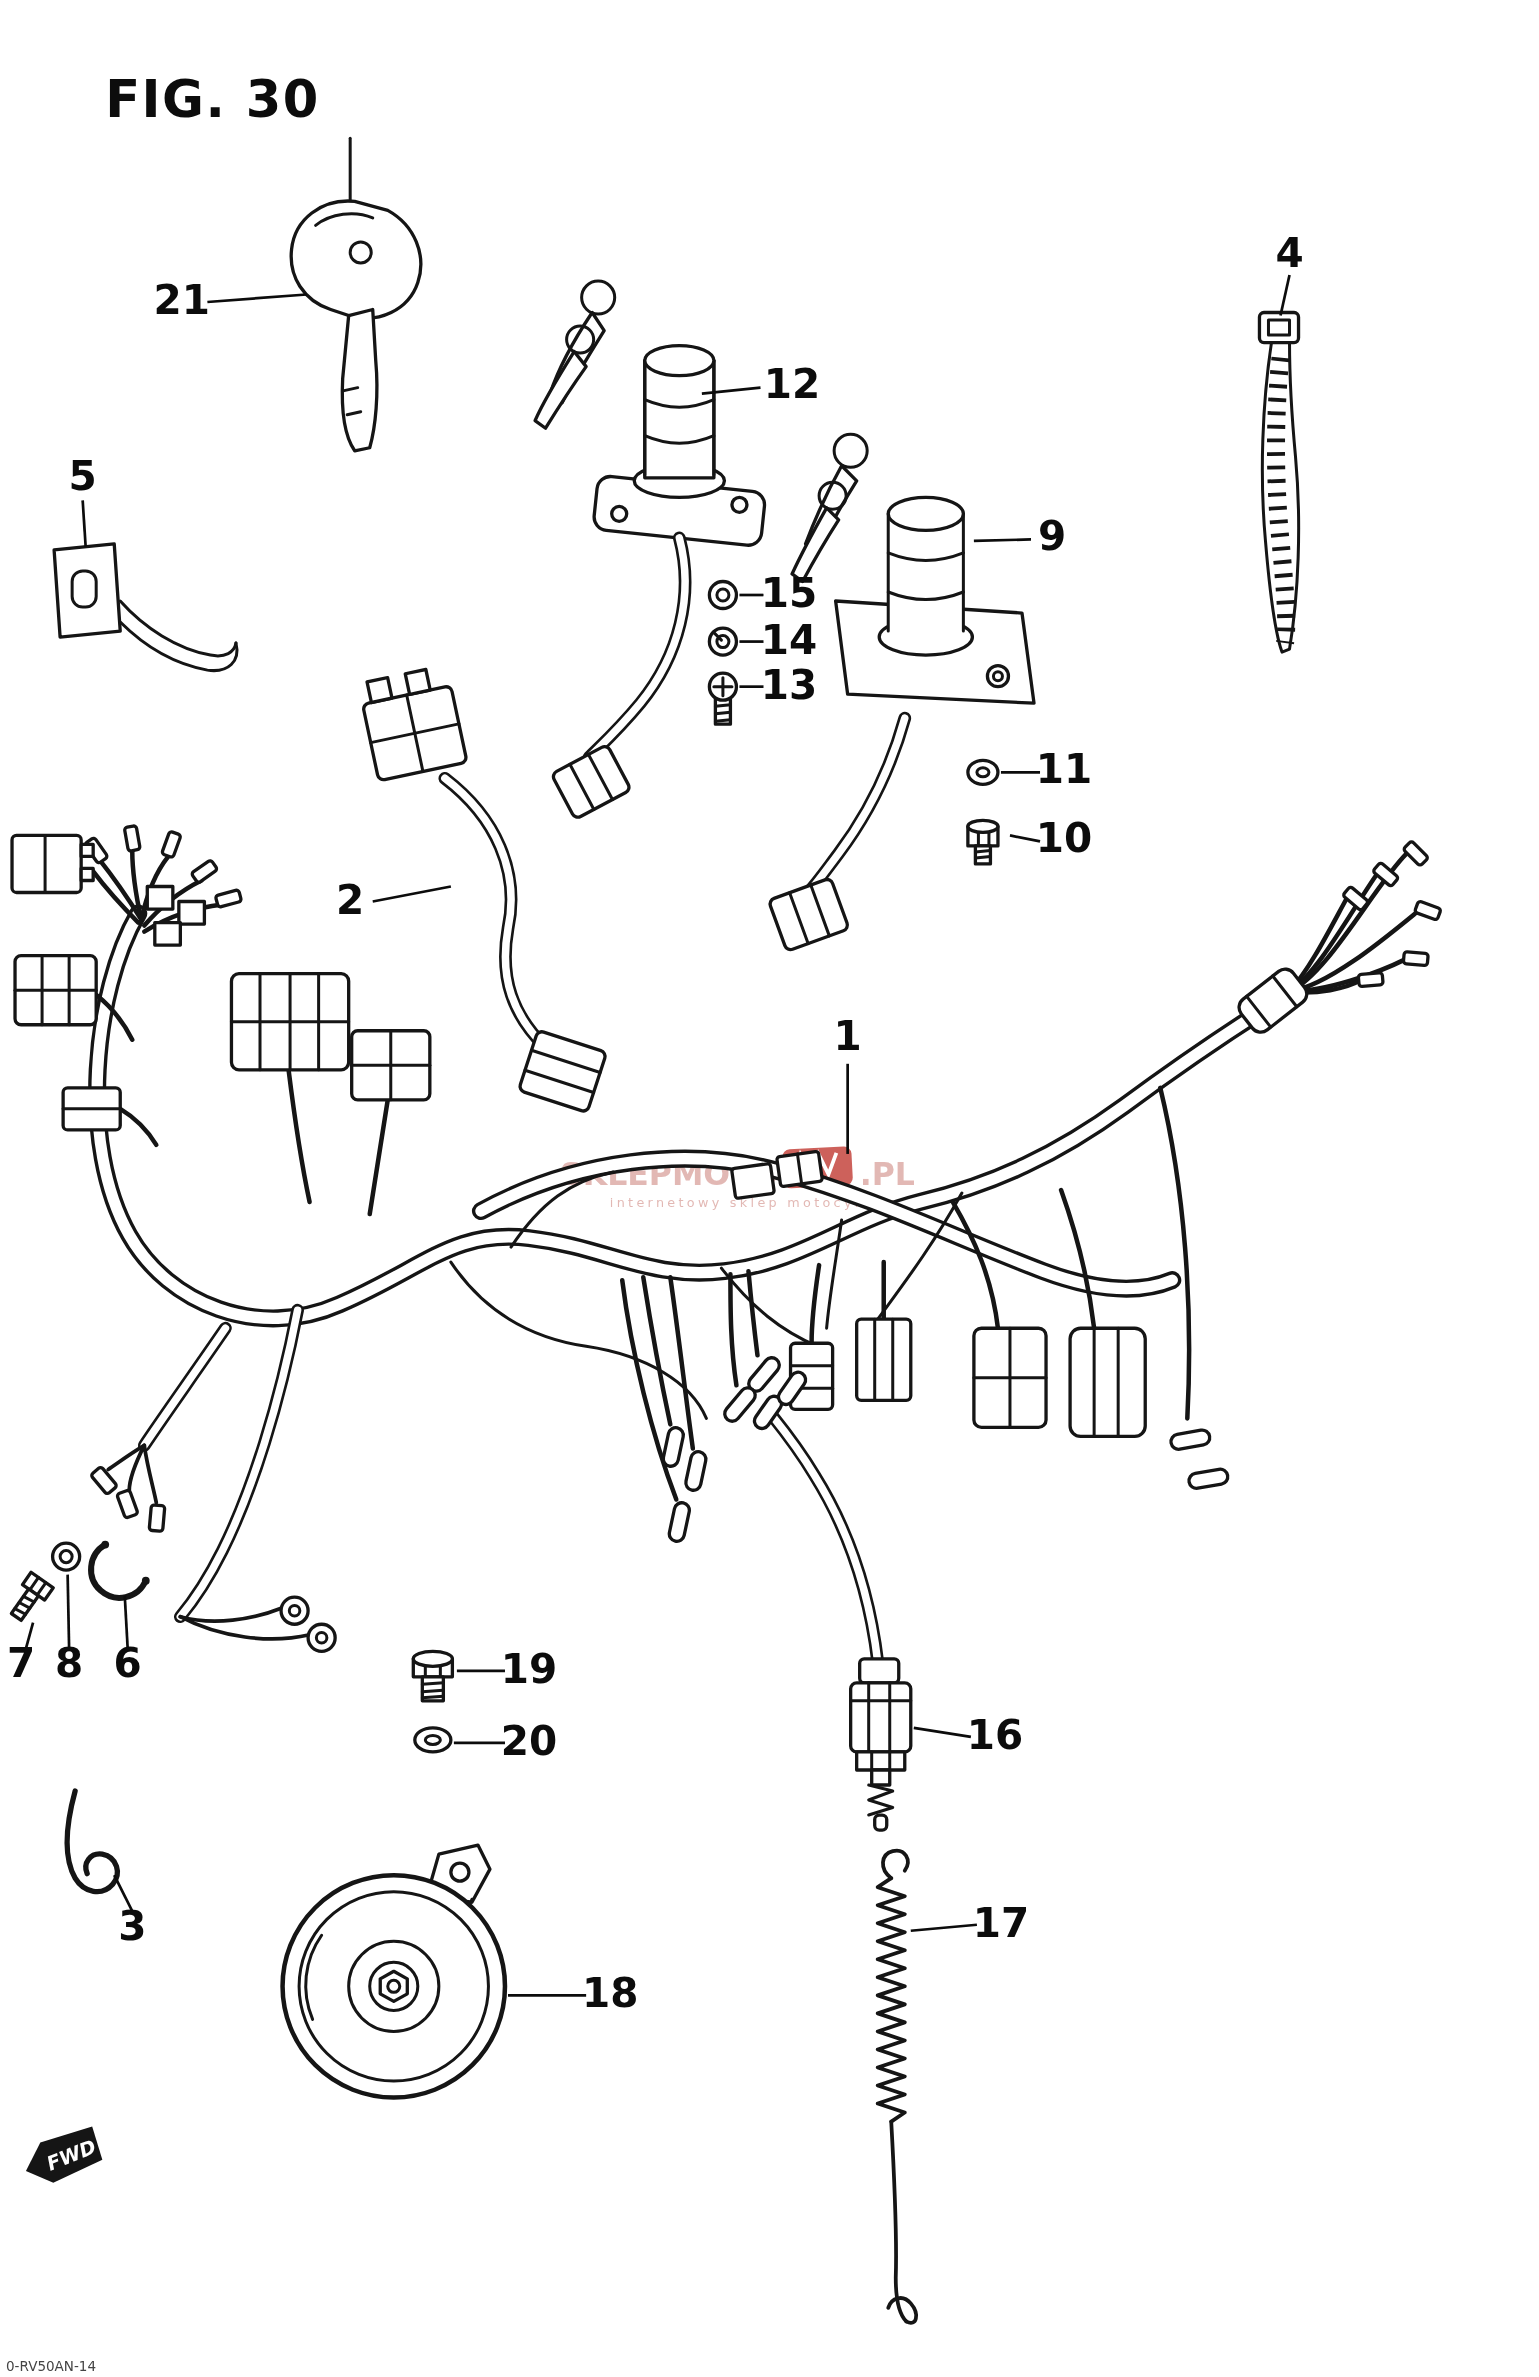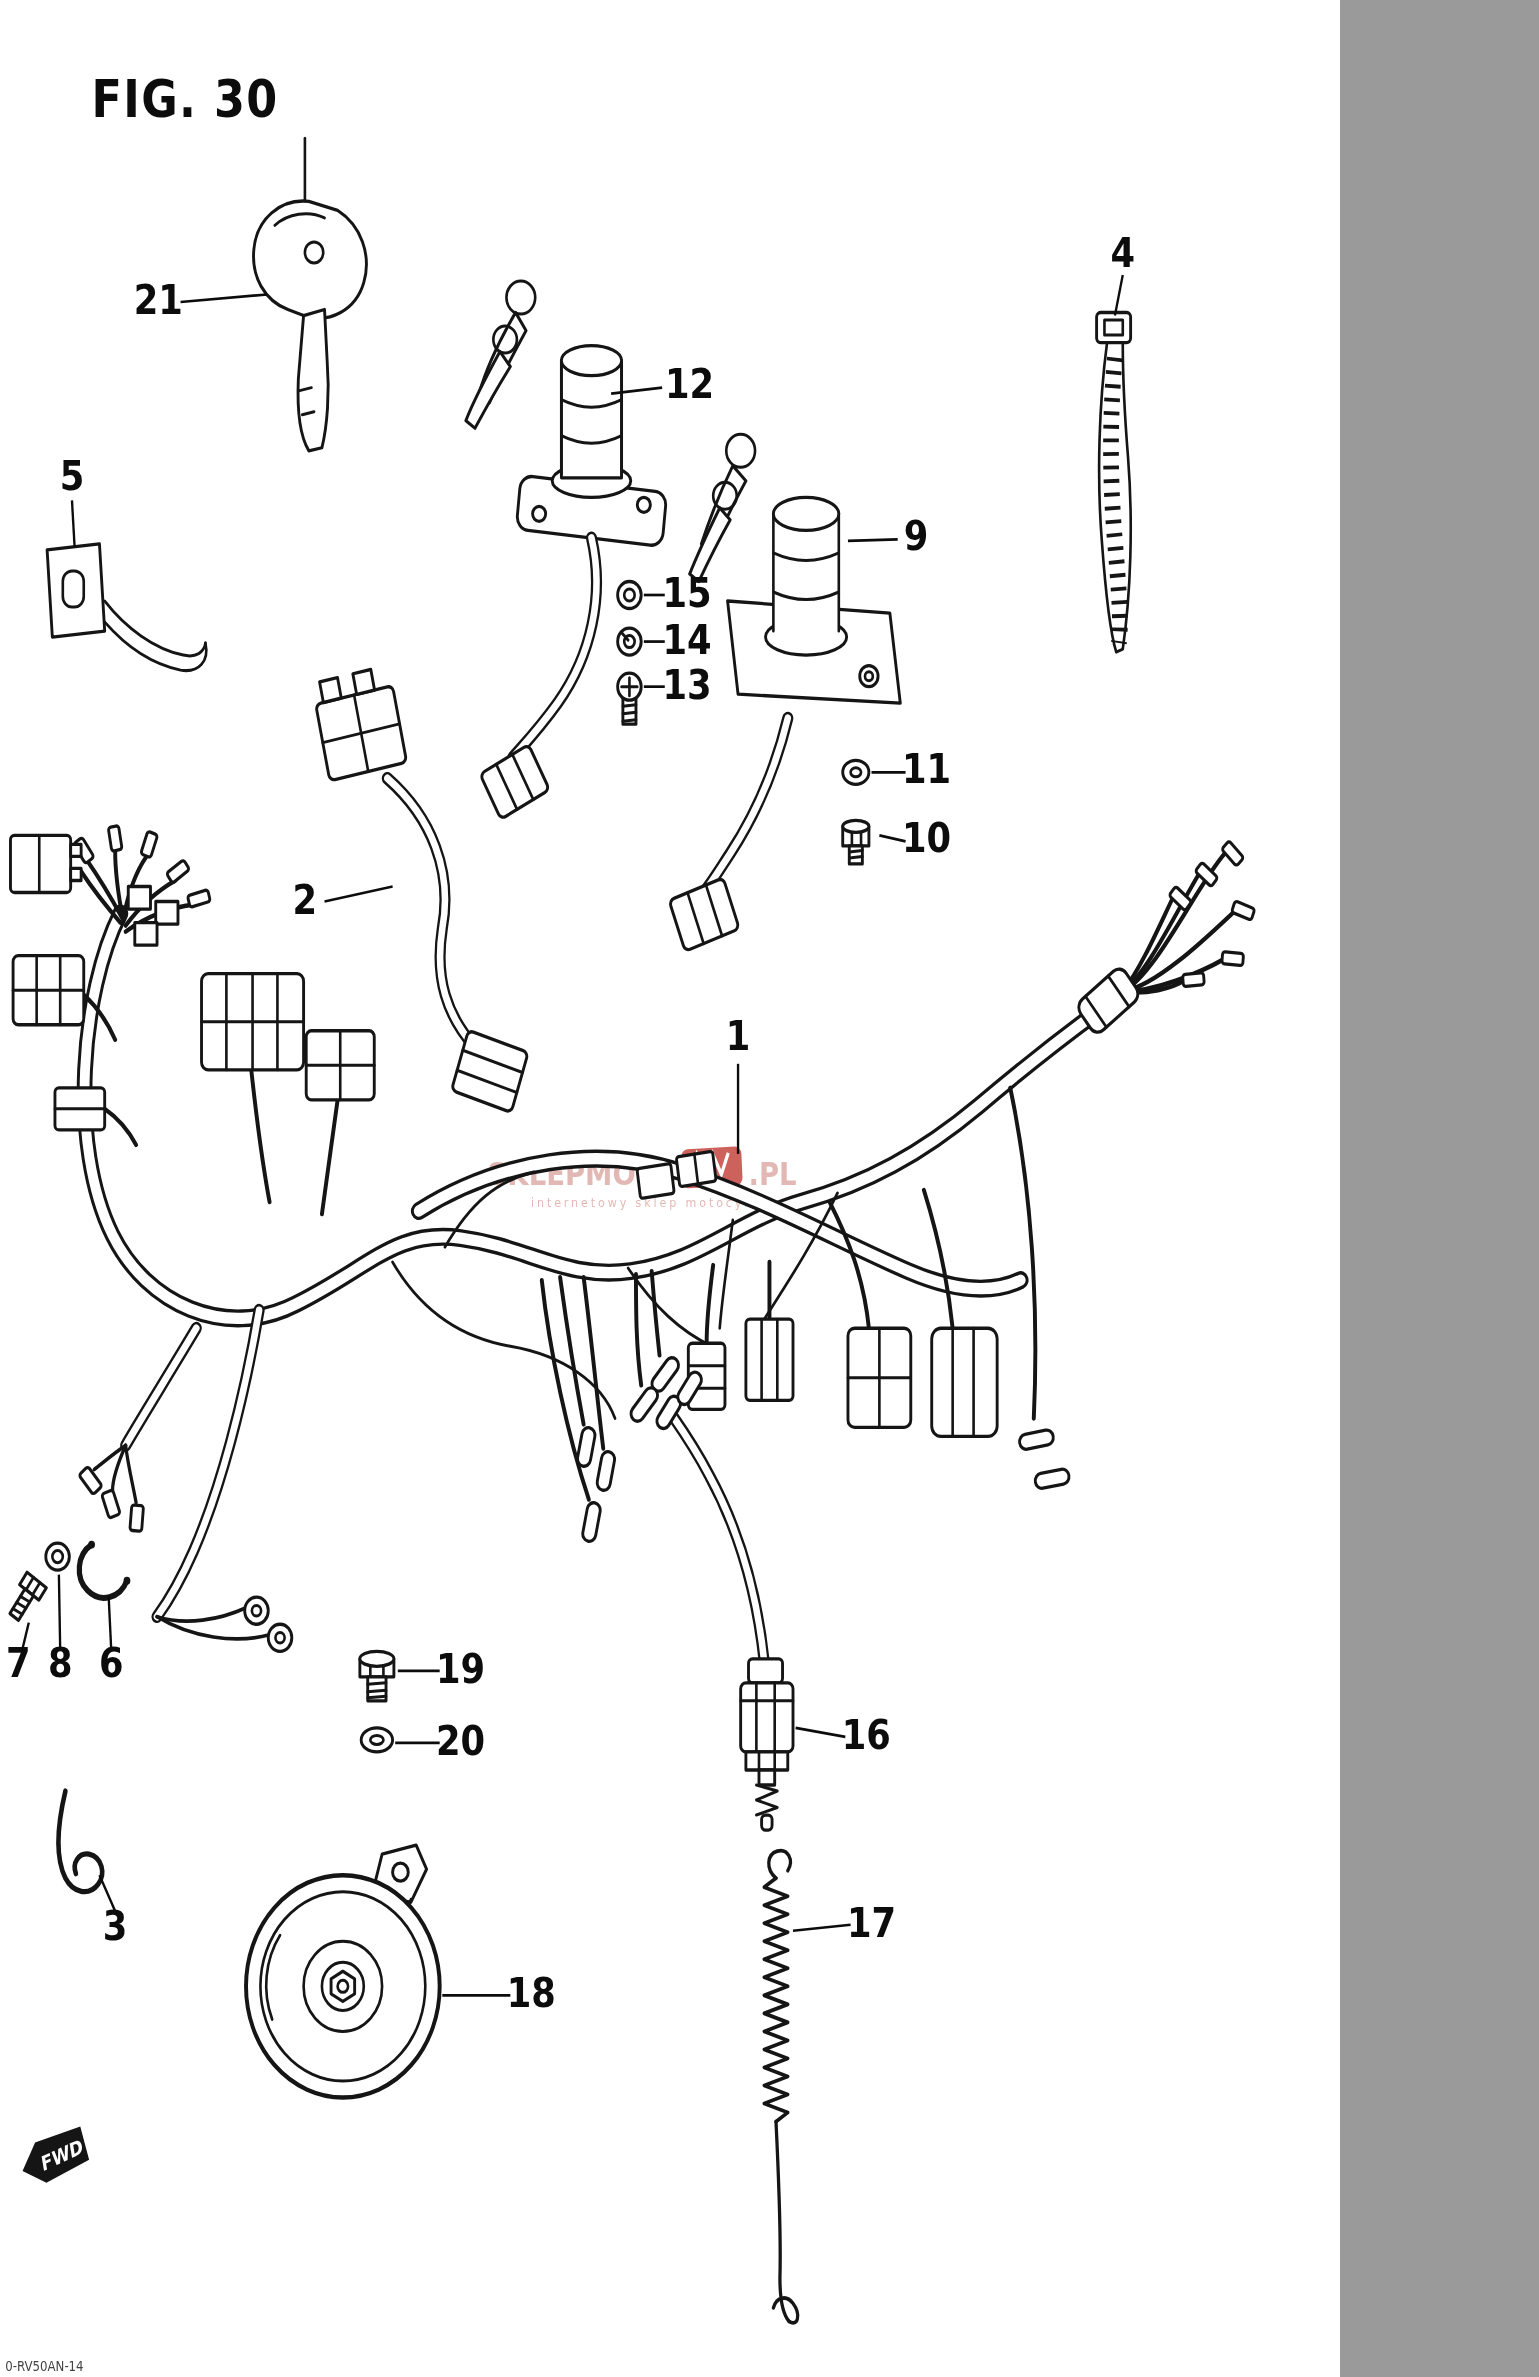--- a/index.html
+++ b/index.html
@@ -1,16 +1,16 @@
 <!DOCTYPE html>
 <html style="font-size:11.5px"><head>
 <meta charset="utf-8">
 <style>
   html,body{margin:0;padding:0;background:#9a9a9a;}
-  .page{position:relative;width:1340px;height:2377px;background:#ffffff;overflow:hidden;}
+  .page{position:relative;width:1539px;height:2377px;background:#ffffff;overflow:hidden;}
   .page svg{position:absolute;left:0;top:0;width:100%;height:100%;}
 
   
   .s2{fill:none;stroke:#151515;stroke-width:2;stroke-linecap:round;stroke-linejoin:round;}
   .s25{fill:none;stroke:#151515;stroke-width:2.5;stroke-linecap:round;stroke-linejoin:round;}
   .s3{fill:none;stroke:#151515;stroke-width:3;stroke-linecap:round;stroke-linejoin:round;}
   .s35{fill:none;stroke:#151515;stroke-width:3.5;stroke-linecap:round;stroke-linejoin:round;}
   .s4{fill:none;stroke:#151515;stroke-width:4;stroke-linecap:round;stroke-linejoin:round;}
   .fw{fill:#ffffff;stroke:#151515;stroke-width:2.2;stroke-linejoin:round;}
   .fw3{fill:#ffffff;stroke:#151515;stroke-width:3;stroke-linejoin:round;}

